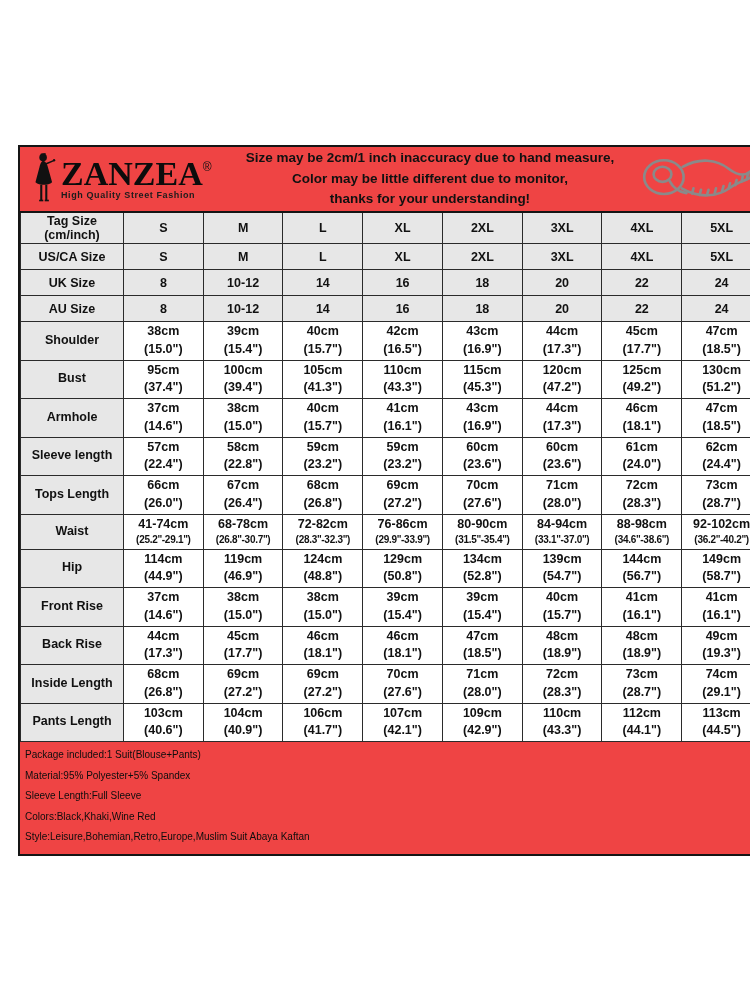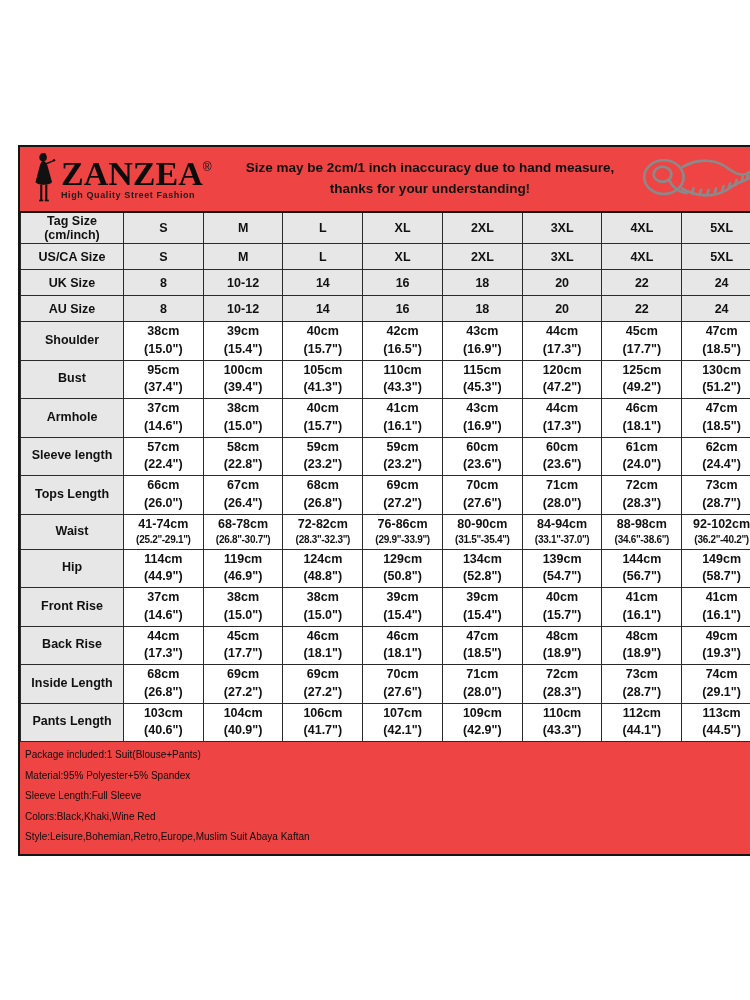--- a/index.html
+++ b/index.html
@@ -70,20 +70,21 @@
       </svg>
       <div class="brand-text">
         <div>
           <span class="brand-name">ZANZEA</span><span class="reg">®</span>
         </div>
         <div class="tagline">High Quality Street Fashion</div>
       </div>
     </div>
     <div class="notice">
       <div>Size may be 2cm/1 inch inaccuracy due to hand measure,</div>
+      <div>Color may be little different due to monitor,</div>
       <div>thanks for your understanding!</div>
     </div>
     <div class="tape-wrap">
       <svg viewBox="0 0 130 60">
         <g fill="none" stroke="#8a8a8a" stroke-width="2.8" stroke-linecap="round">
           <ellipse cx="34" cy="28" rx="21" ry="18"></ellipse>
           <ellipse cx="32.5" cy="25" rx="9.5" ry="8"></ellipse>
           <path d="M40 32 C44 40 51 44 58 45"></path>
           <path d="M54 17 C72 7 90 9 103 19 C112 26 120 27 126 22"></path>
           <path d="M53 40 C72 51 91 49 105 39 C113 33 121 32 127 28"></path>

